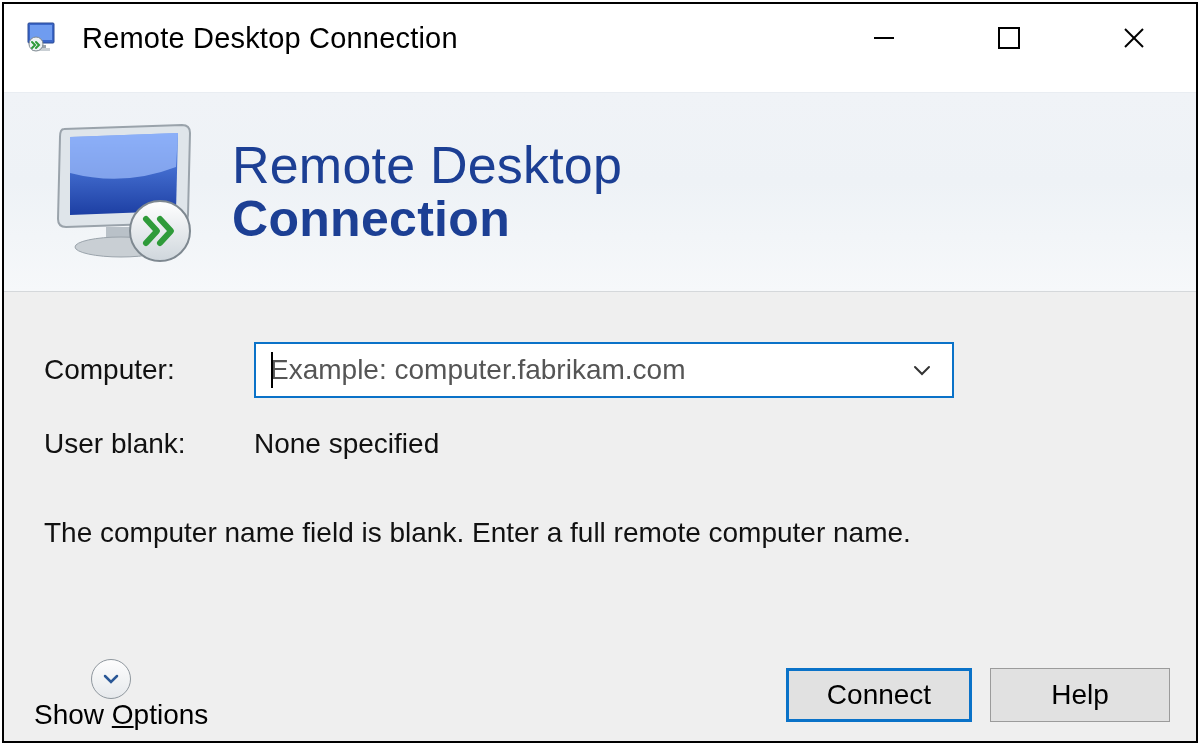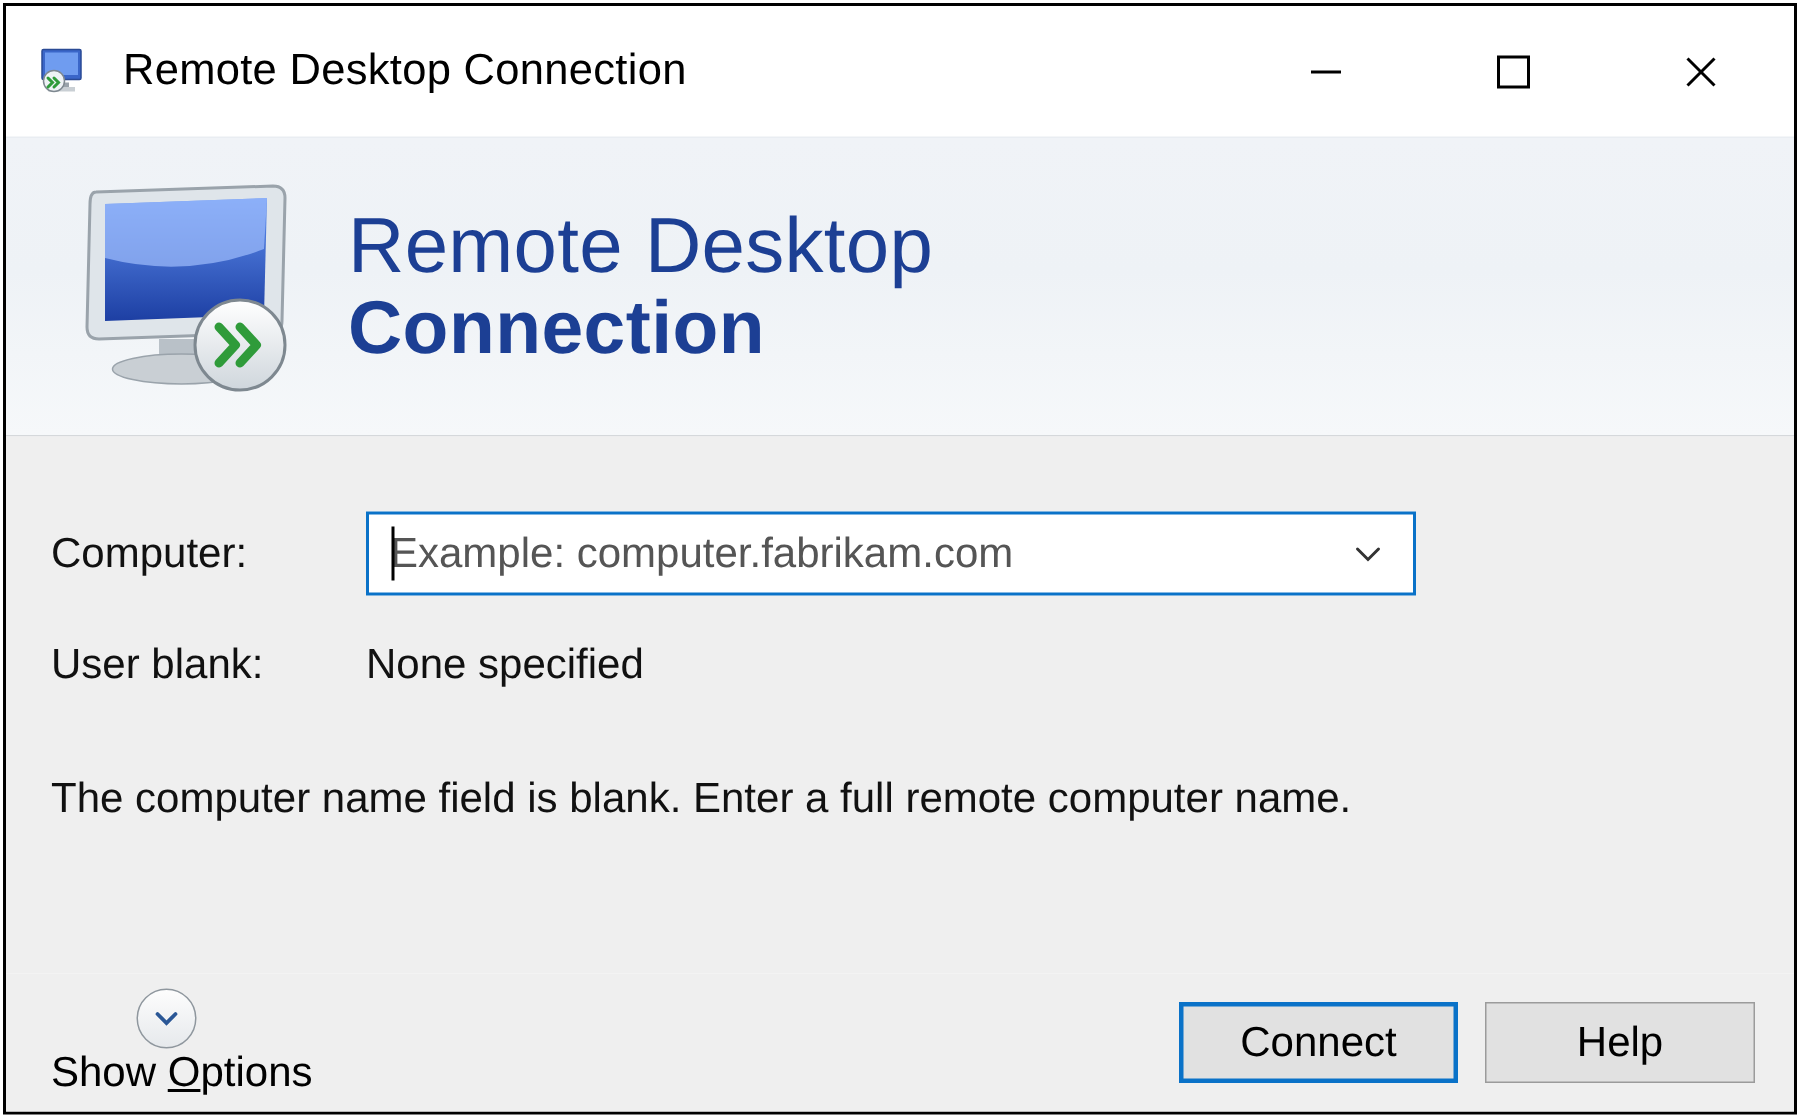--- a/index.html
+++ b/index.html
@@ -12,21 +12,21 @@
   }
   .window {
     width: 1196px; height: 741px;
     margin: 2px;
     border: 2px solid #000;
     display: flex; flex-direction: column;
     background: #fff;
   }
   
   .titlebar {
-    height: 87px;
+    height: 68px;
     display: flex; align-items: center;
     padding: 0 0 0 22px;
     background: #fff;
   }
   .titlebar .title-text {
     font-size: 29px;
     color: #000;
     margin-left: 18px;
     letter-spacing: 0.2px;
   }
@@ -40,37 +40,38 @@
   .win-btn.min svg, .win-btn.max svg, .win-btn.close svg { stroke:#000; stroke-width:2; fill:none; }
   .title-icon svg { display:block; }
   
   .banner {
     height: 200px;
     background: linear-gradient(to bottom, #f0f3f7 0%, #eef2f6 45%, #f6f8fa 100%);
     border-top: 1px solid #e9edf2;
     border-bottom: 1px solid #d5d8db;
     display: flex; align-items: center;
     padding: 0 0 0 40px;
+    margin-top: 20px;
   }
   .banner-icon { width: 160px; height: 150px; flex:0 0 auto; }
   .banner-text { margin-left: 28px; display:flex; flex-direction:column; line-height:1.02; }
   .banner-line1 {
     font-size: 52px; font-weight: 400; color: #1c3f94;
     letter-spacing: 0.2px;
   }
   .banner-line2 {
     font-size: 50px; font-weight: 700; color: #1c3f94;
     letter-spacing: 0.3px;
     margin-top: 2px;
   }
   
   .body {
     flex: 1;
     background: #efefef;
-    padding: 50px 30px 0 30px;
+    padding: 50px 30px 0 40px;
     display: flex; flex-direction: column;
     font-size: 28px;
     color: #111;
   }
   .row { display:flex; align-items:center; margin-bottom: 30px; }
   .label-col { width: 210px; }
   .combo {
     flex: 0 0 700px;
     height: 56px;
     border: 2px solid #0a72c8;

